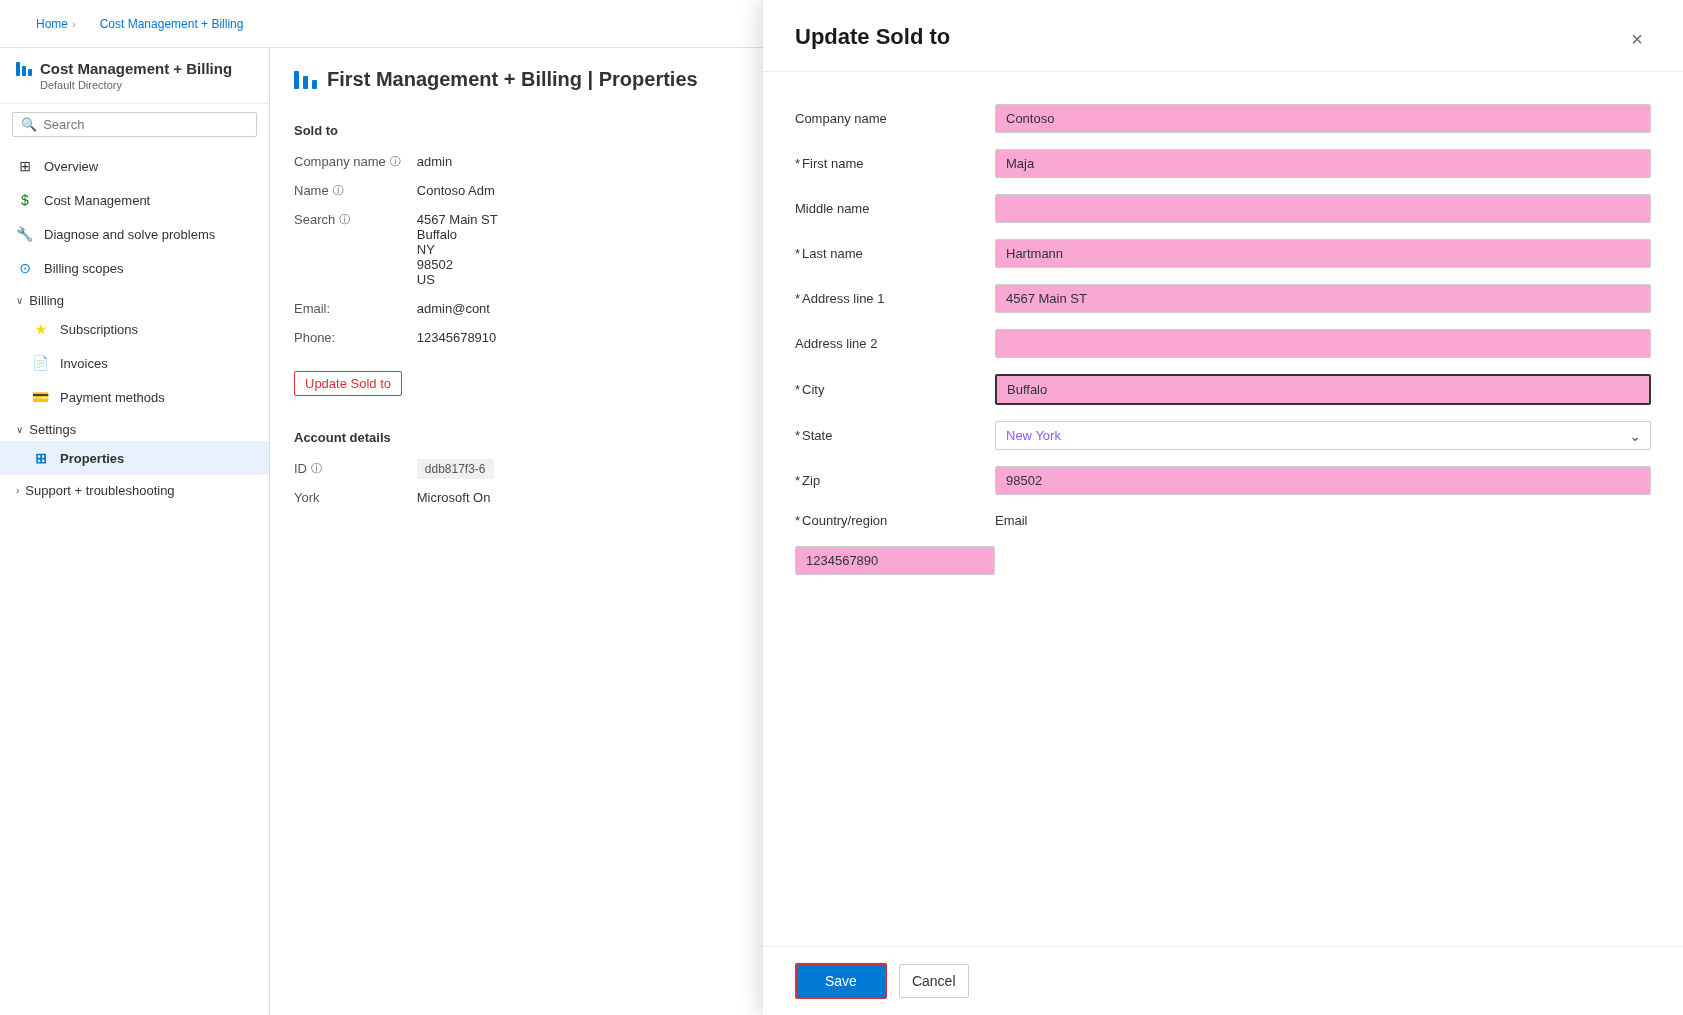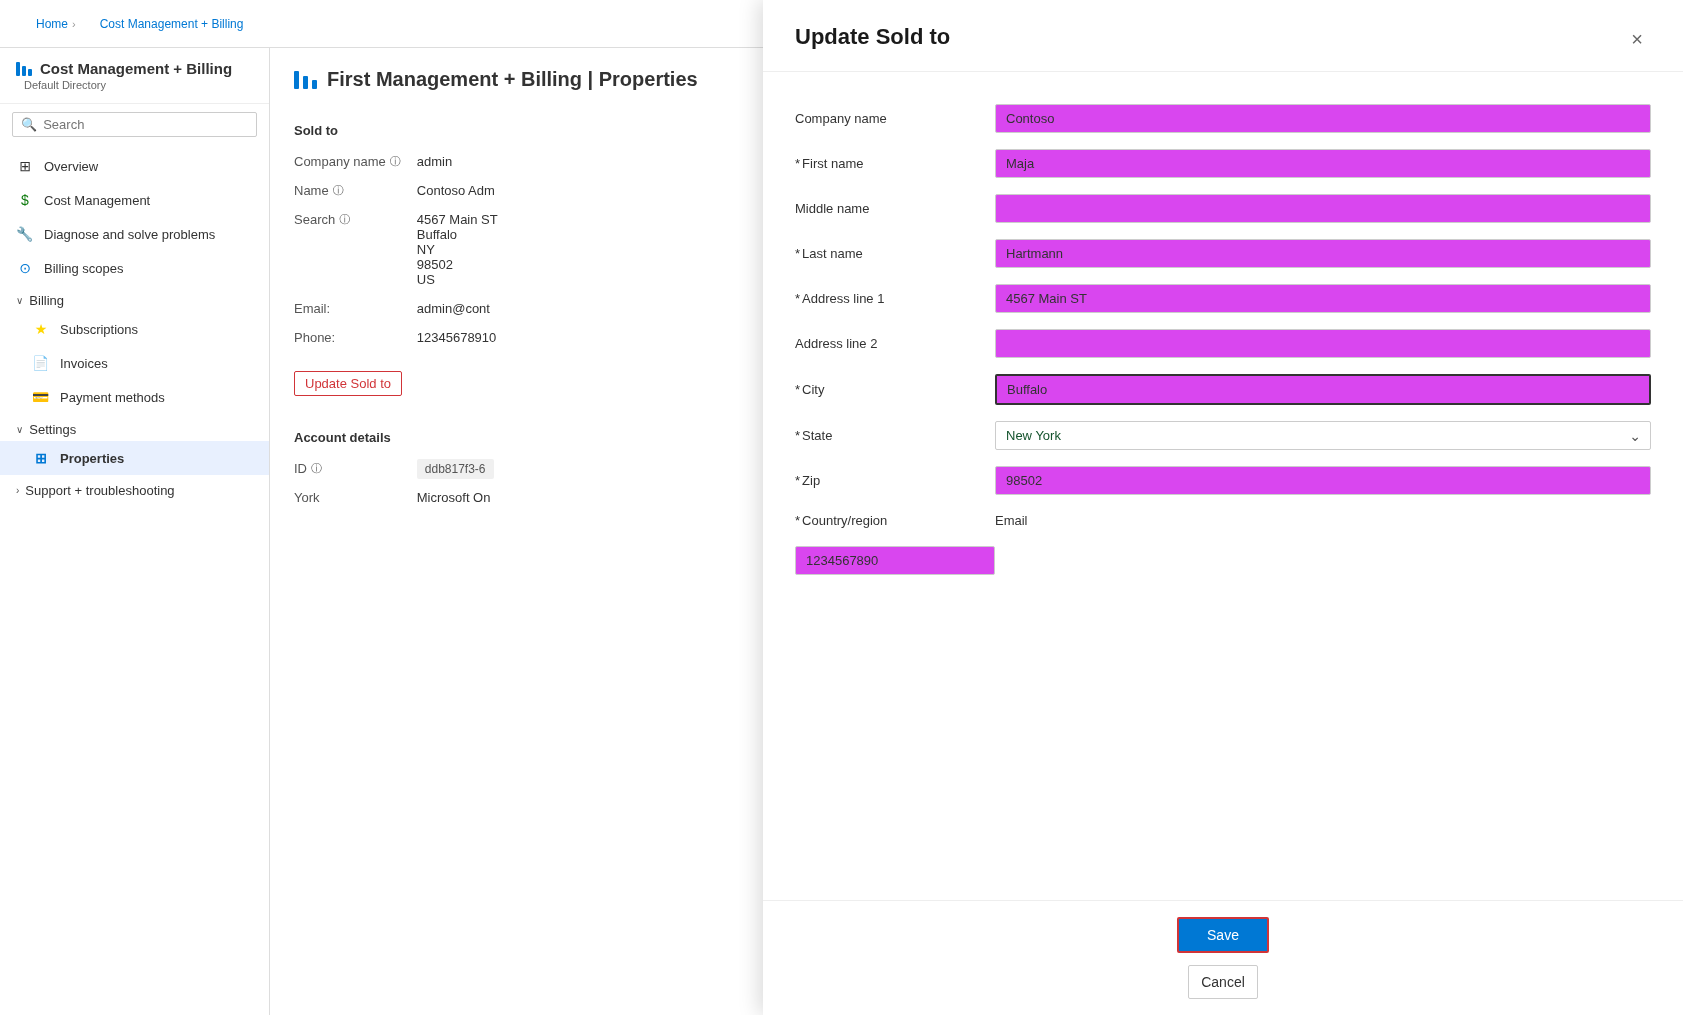--- a/index.html
+++ b/index.html
@@ -16,21 +16,21 @@
 
     
     .sidebar { width: 270px; background: #fff; border-right: 1px solid #ddd; display: flex; flex-direction: column; overflow-y: auto; flex-shrink: 0; }
     .sidebar-header { padding: 12px 16px; border-bottom: 1px solid #eee; }
     .sidebar-app-title { font-size: 15px; font-weight: 600; color: #333; display: flex; align-items: center; gap: 8px; }
     .sidebar-app-icon { display: flex; gap: 2px; }
     .sidebar-app-icon span { display: inline-block; width: 4px; border-radius: 1px; }
     .sidebar-app-icon .bar1 { height: 14px; background: #0078d4; }
     .sidebar-app-icon .bar2 { height: 10px; background: #0078d4; margin-top: 4px; }
     .sidebar-app-icon .bar3 { height: 7px; background: #0078d4; margin-top: 7px; }
-    .sidebar-subtitle { font-size: 11px; color: #666; margin-top: 2px; margin-left: 8px; }
+    .sidebar-subtitle { font-size: 11px; color: #666; margin-top: 2px; margin-left: 24px; }
 
     .search-box { padding: 8px 12px; }
     .search-box-inner { display: flex; align-items: center; border: 1px solid #ccc; border-radius: 2px; padding: 4px 8px; gap: 6px; background: #fff; }
     .search-box-inner input { border: none; outline: none; font-size: 13px; flex: 1; color: #333; }
     .search-icon-svg { color: #666; }
 
     .sidebar-nav { flex: 1; padding: 4px 0; }
     .nav-item { display: flex; align-items: center; gap: 10px; padding: 8px 16px; cursor: pointer; color: #333; font-size: 13px; }
     .nav-item.active { background: #e8f0fe; font-weight: 600; }
     .nav-item .nav-icon { width: 18px; height: 18px; display: flex; align-items: center; justify-content: center; font-size: 14px; flex-shrink: 0; }
@@ -50,30 +50,30 @@
     .info-icon { color: #666; font-size: 11px; cursor: help; }
     .update-btn { display: inline-block; border: 1.5px solid #d13438; color: #d13438; background: #fff; padding: 4px 10px; font-size: 13px; cursor: pointer; border-radius: 2px; margin-top: 8px; grid-column: 1 / -1; }
     .id-badge { background: #f0f0f0; padding: 3px 8px; border-radius: 2px; font-size: 12px; color: #555; }
 
     
     .panel-overlay { position: fixed; top: 0; right: 0; bottom: 0; width: 920px; background: #fff; box-shadow: -4px 0 20px rgba(0,0,0,0.15); display: flex; flex-direction: column; z-index: 100; }
     .panel-header { padding: 24px 32px 16px; border-bottom: 1px solid #eee; display: flex; justify-content: space-between; align-items: flex-start; }
     .panel-title { font-size: 22px; font-weight: 600; color: #1a1a1a; }
     .panel-close { background: none; border: none; cursor: pointer; font-size: 20px; color: #666; padding: 4px 8px; }
     .panel-body { flex: 1; overflow-y: auto; padding: 24px 32px; }
-    .panel-footer { padding: 16px 32px; border-top: 1px solid #eee; display: flex; gap: 12px; align-items: center; flex-direction: column; }
+    .panel-footer { padding: 16px 32px; border-top: 1px solid #eee; display: flex; gap: 12px; align-items: center; }
 
     
     .form-grid { display: grid; grid-template-columns: 200px 1fr; gap: 0; }
     .form-label { display: flex; align-items: center; padding: 10px 16px 10px 0; font-size: 13px; color: #333; }
     .form-label .required { margin-right: 2px; }
     .form-control { padding: 8px 0; }
-    .form-input { width: 100%; border: 1px solid #ccc; padding: 6px 10px; font-size: 13px; color: #333; border-radius: 2px; outline: none; background: #d946ef; }
+    .form-input { width: 100%; border: 1px solid #ccc; padding: 6px 10px; font-size: 13px; color: #333; border-radius: 2px; outline: none; background: #f9a8d4; }
     .form-input.city-focused { border: 2px solid #333; }
-    .form-select { width: 100%; border: 1px solid #ccc; padding: 6px 10px; font-size: 13px; color: #14532d; border-radius: 2px; outline: none; background: #fff; cursor: pointer; appearance: none; -webkit-appearance: none; }
+    .form-select { width: 100%; border: 1px solid #ccc; padding: 6px 10px; font-size: 13px; color: #8b5cf6; border-radius: 2px; outline: none; background: #fff; cursor: pointer; appearance: none; -webkit-appearance: none; }
     .form-select-wrapper { position: relative; }
     .form-select-wrapper::after { content: '⌄'; position: absolute; right: 10px; top: 50%; transform: translateY(-50%); pointer-events: none; color: #555; font-size: 14px; }
     .form-select.disabled { background: #f5f5f5; color: #666; }
 
     .save-button { background: #0078d4; color: #fff; border: 2px solid #d13438; padding: 8px 28px; font-size: 14px; cursor: pointer; border-radius: 2px; font-weight: 500; }
     .cancel-button { background: #fff; color: #333; border: 1px solid #ccc; padding: 8px 12px; font-size: 14px; cursor: pointer; border-radius: 2px; }
   </style>
 </head>
 <body>
 

